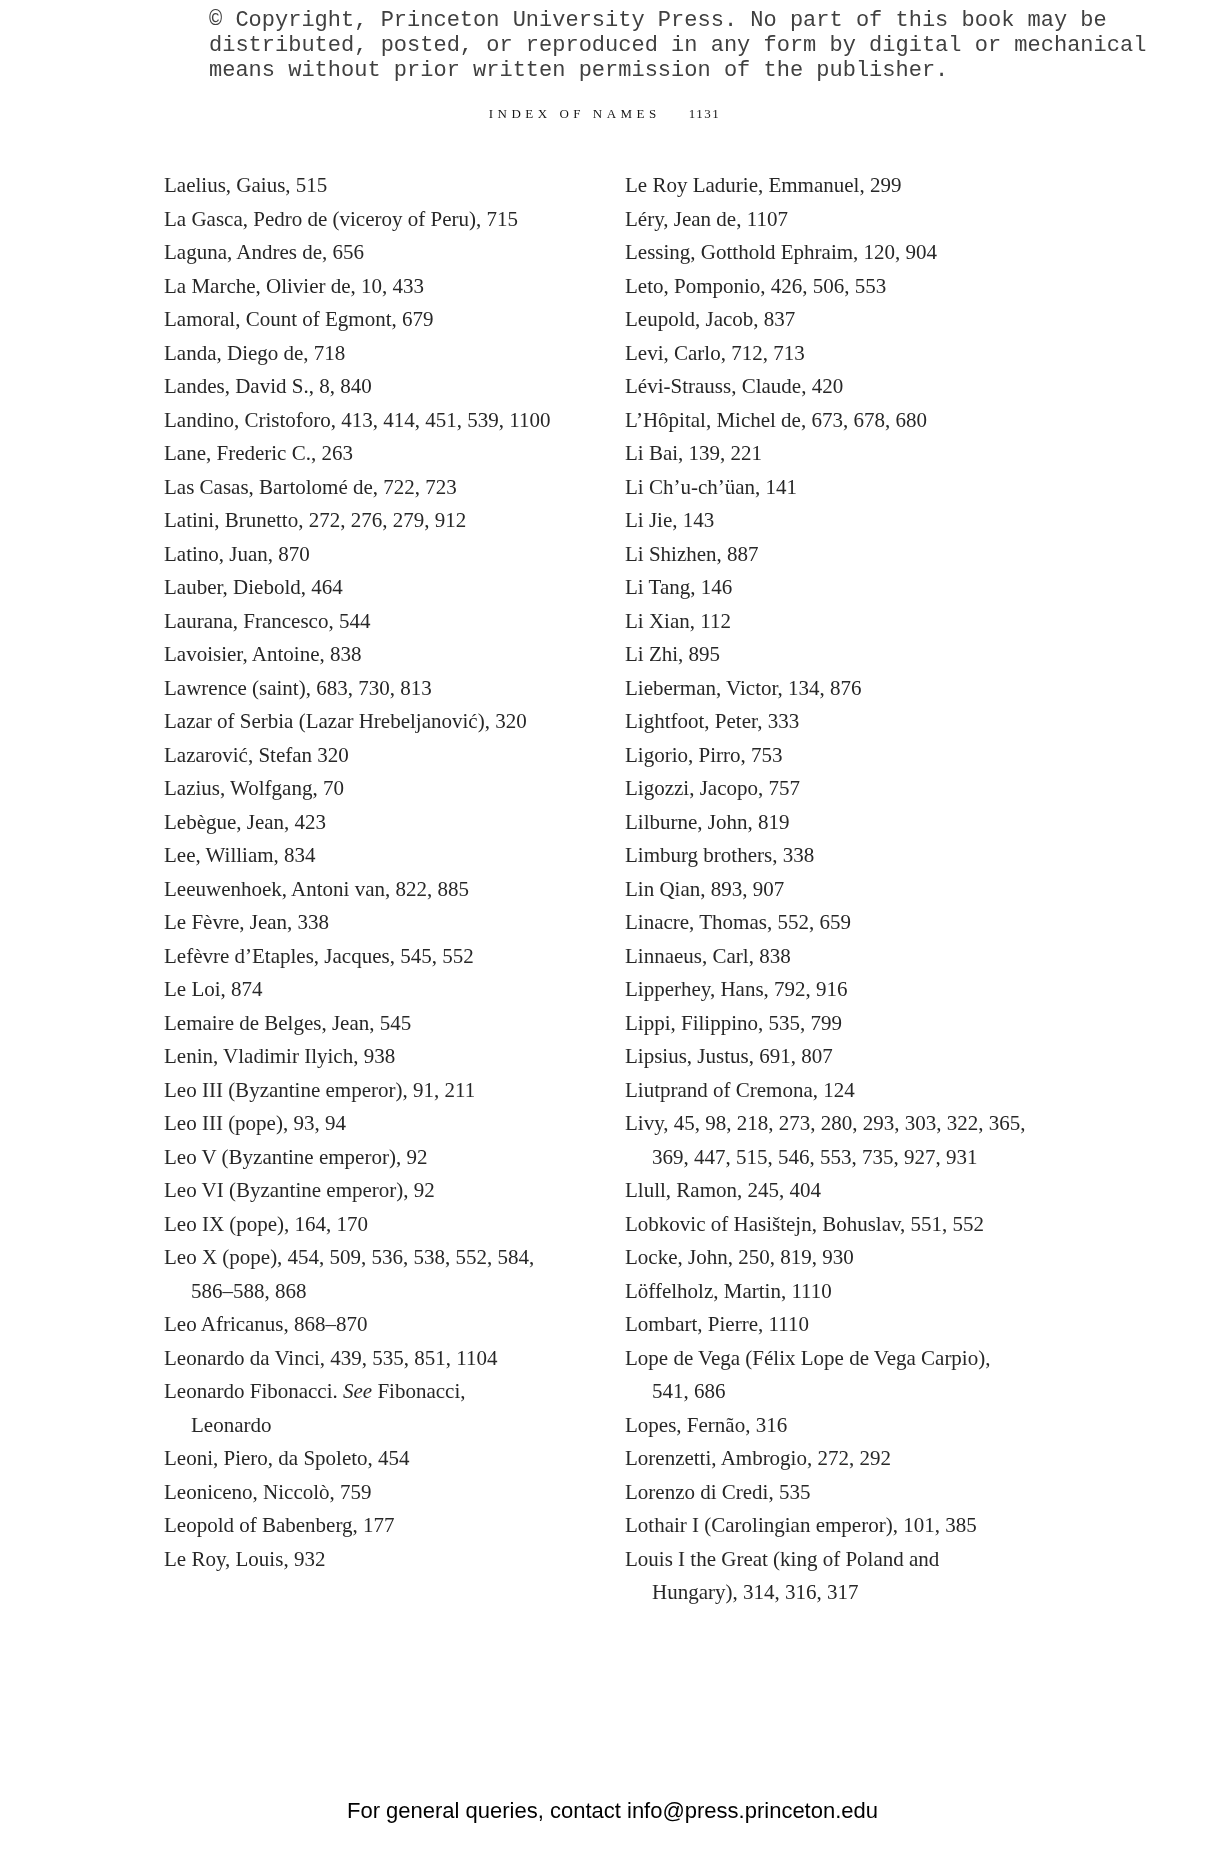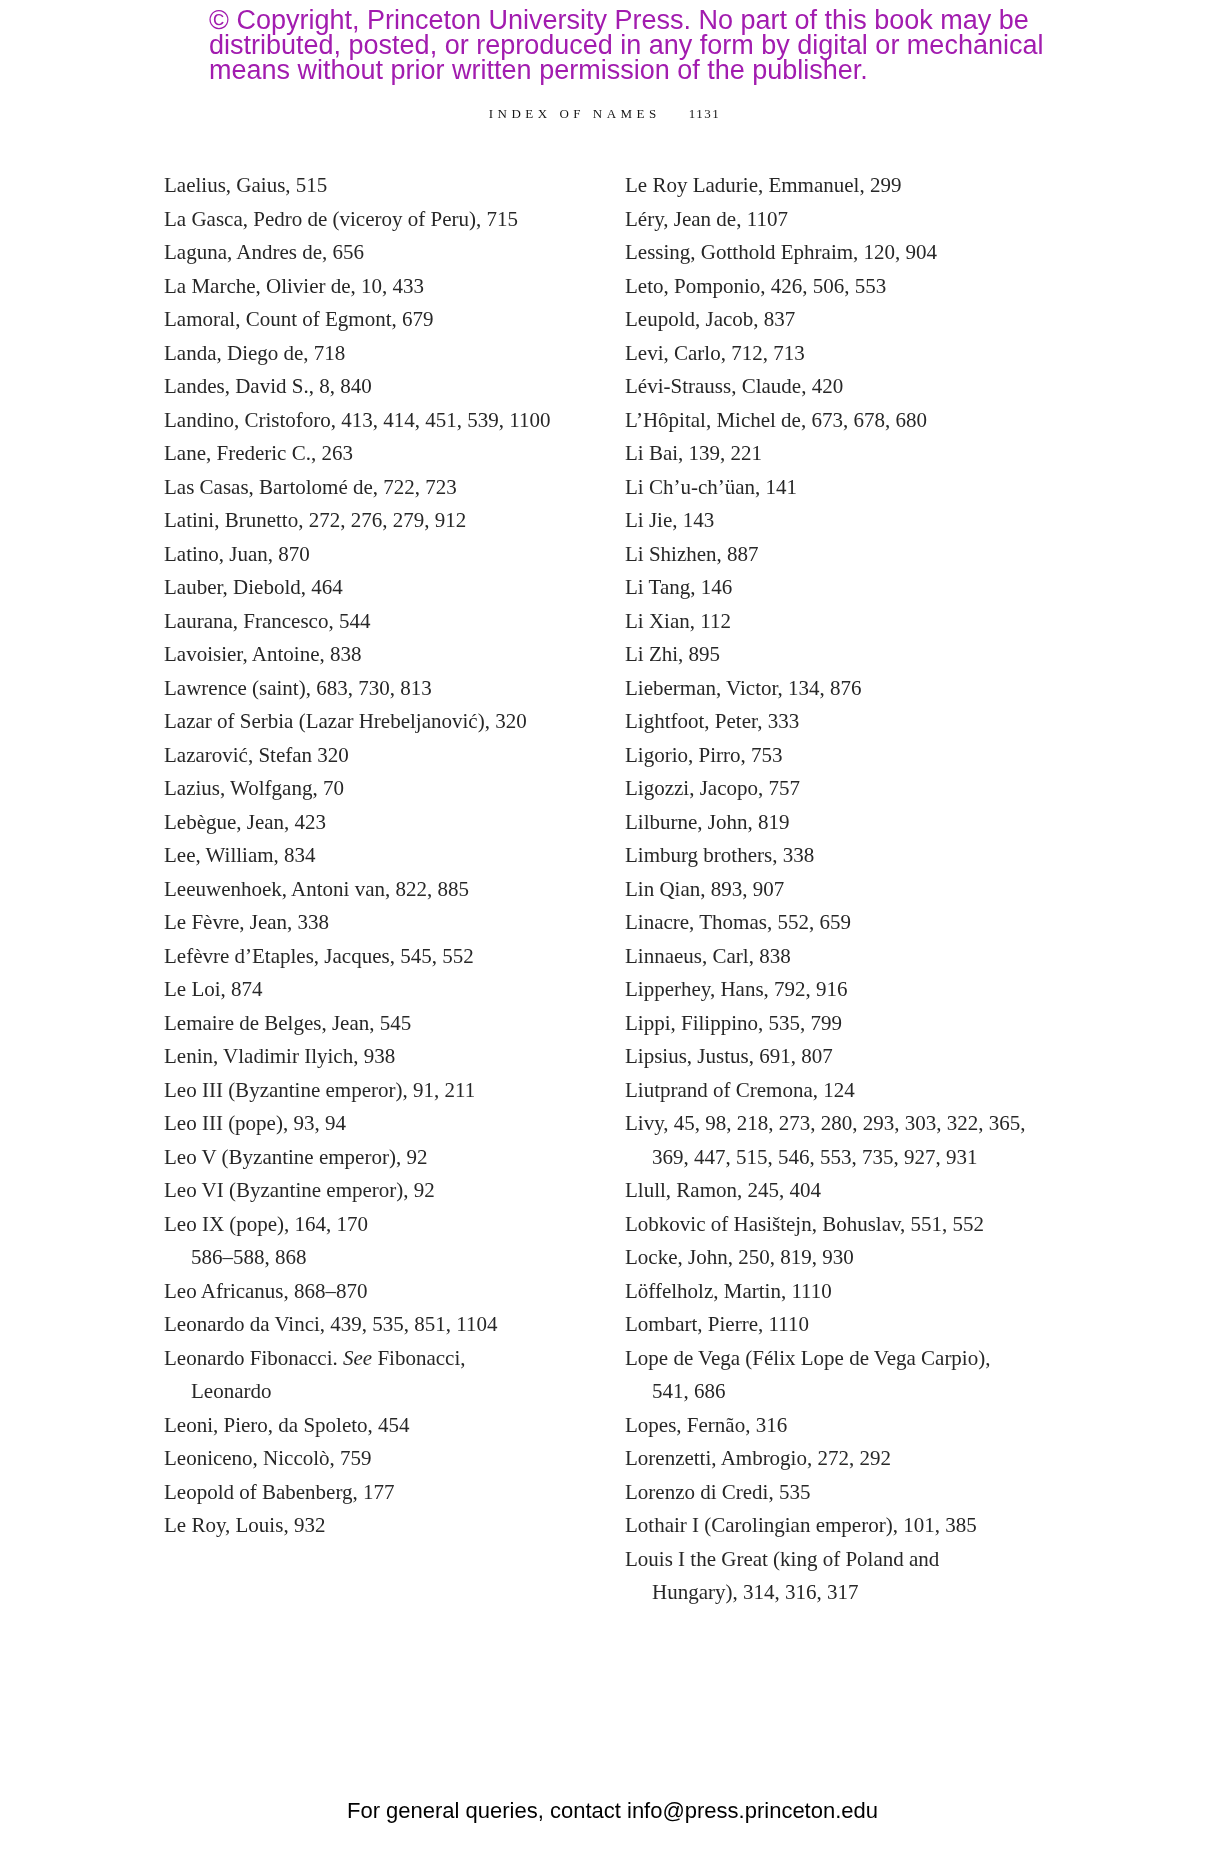--- a/index.html
+++ b/index.html
@@ -5,22 +5,22 @@
   html, body { margin:0; padding:0; }
   body {
     width:1225px; height:1850px;
     background:#ffffff;
     position:relative;
     font-family:"Liberation Serif", serif;
     -webkit-font-smoothing:antialiased;
   }
   .copyright-notice {
     position:absolute; left:209px; top:8px;
-    font-family:Liberation Sans, sans-serif;
-    font-size:27px; line-height:25px; color:#a21caf;
+    font-family:Liberation Mono, monospace;
+    font-size:22px; line-height:25px; color:#404040;
   }
   .page-header {
     position:absolute; left:164px; top:106px; width:881px;
     text-align:center; color:#161616;
     font-size:13px;
   }
   .header-title { letter-spacing:4.5px; }
   .header-page-number { margin-left:28px; letter-spacing:1.5px; }
   .index-columns {
     position:absolute; left:164px; top:169px; width:1020px;
@@ -146,20 +146,21 @@
         <div class="index-entry">
           <div class="entry-line"><span>Leo V (Byzantine emperor), 92</span></div>
         </div>
         <div class="index-entry">
           <div class="entry-line"><span>Leo VI (Byzantine emperor), 92</span></div>
         </div>
         <div class="index-entry">
           <div class="entry-line"><span>Leo IX (pope), 164, 170</span></div>
         </div>
         <div class="index-entry">
+          <div class="entry-line"><span>Leo X (pope), 454, 509, 536, 538, 552, 584,</span></div>
           <div class="entry-line cont"><span>586–588, 868</span></div>
         </div>
         <div class="index-entry">
           <div class="entry-line"><span>Leo Africanus, 868–870</span></div>
         </div>
         <div class="index-entry">
           <div class="entry-line"><span>Leonardo da Vinci, 439, 535, 851, 1104</span></div>
         </div>
         <div class="index-entry">
           <div class="entry-line"><span>Leonardo Fibonacci. </span><span class="italic">See</span><span> Fibonacci,</span></div>

